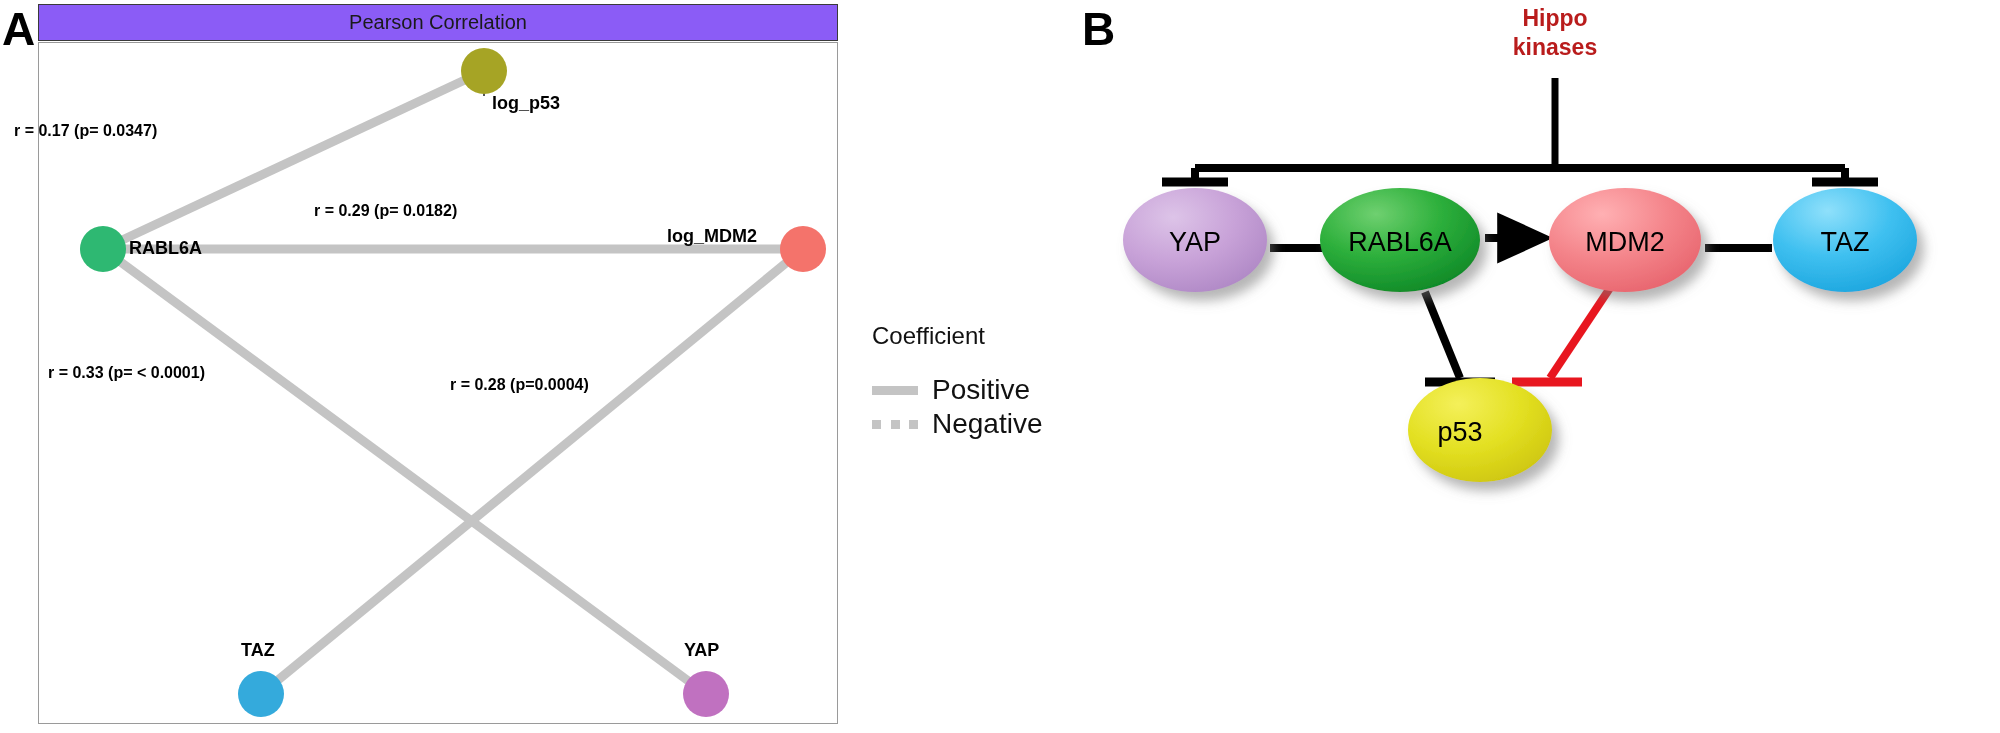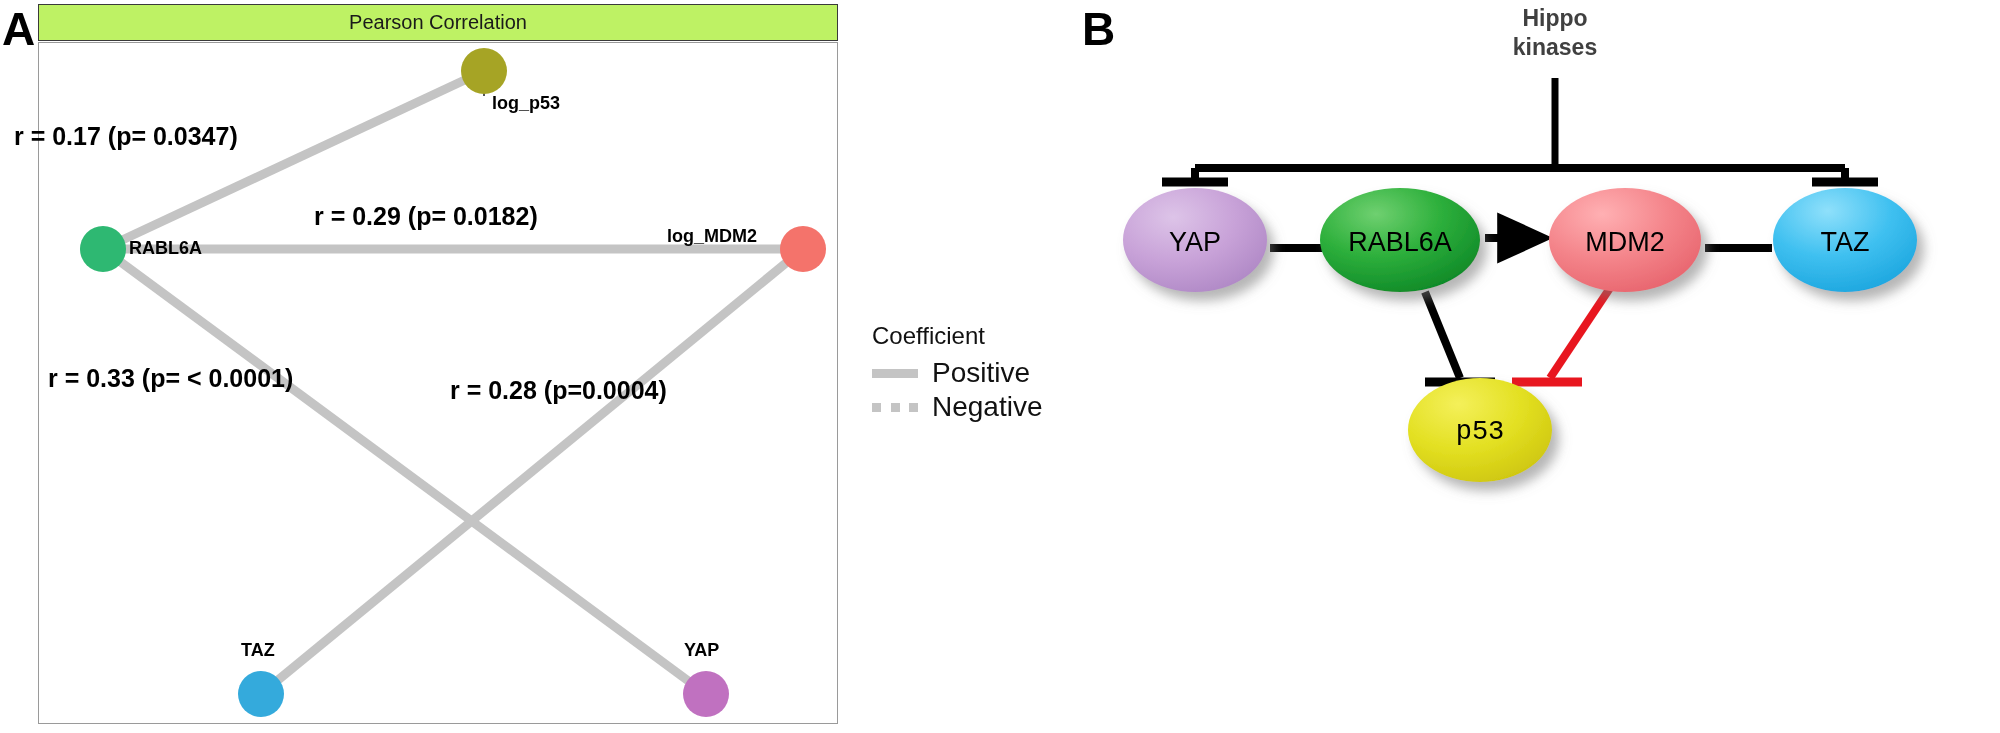--- a/index.html
+++ b/index.html
@@ -6,46 +6,46 @@
   body{width:2000px;height:733px;font-family:"Liberation Sans",sans-serif;overflow:hidden;position:relative;}
   #root{position:absolute;left:0;top:0;width:2000px;height:733px;}
 
   .panel-letter{position:absolute;font-weight:bold;font-size:46px;color:#000;line-height:1;}
   #panel-a-letter{left:2px;top:6px;}
   #panel-b-letter{left:1082px;top:6px;}
 
   
   #panel-a{position:absolute;left:38px;top:4px;width:802px;height:722px;}
   #panel-a-frame{position:absolute;left:0;top:38px;width:800px;height:682px;border:1px solid #9a9a9a;background:#ffffff;box-sizing:border-box;}
-  #panel-a-header{position:absolute;left:0;top:0;width:800px;height:37px;background:#bef264;border:1px solid #3a3a3a;box-sizing:border-box;
+  #panel-a-header{position:absolute;left:0;top:0;width:800px;height:37px;background:#8b5cf6;border:1px solid #3a3a3a;box-sizing:border-box;
       display:flex;align-items:center;justify-content:center;}
   #panel-a-header-title{font-size:20px;color:#1a1a1a;font-family:"Liberation Sans",sans-serif;}
 
   #panel-a-svg{position:absolute;left:0;top:0;width:802px;height:722px;pointer-events:none;}
 
   .netnode{position:absolute;border-radius:50%;transform:translate(-50%,-50%);}
   .netlabel{position:absolute;font-size:18px;font-weight:bold;color:#000;white-space:nowrap;}
-  .edgelabel{position:absolute;font-size:25px;font-weight:bold;color:#000;white-space:nowrap;}
+  .edgelabel{position:absolute;font-size:16px;font-weight:bold;color:#000;white-space:nowrap;}
 
   
   #legend{position:absolute;left:872px;top:322px;width:190px;}
-  #legend-title{font-size:24px;color:#111;margin-bottom:8px;font-family:"Liberation Sans",sans-serif;}
+  #legend-title{font-size:24px;color:#111;margin-bottom:25px;font-family:"Liberation Sans",sans-serif;}
   .legend-row{display:flex;align-items:center;height:30px;margin-bottom:4px;}
   .legend-key{width:46px;height:9px;margin-right:14px;flex:0 0 46px;}
   .legend-key.solid{background:#c4c4c4;}
   .legend-key.dotted{background:none;display:flex;justify-content:space-between;}
   .legend-key.dotted i{display:block;width:9px;height:9px;background:#c4c4c4;}
   .legend-text{font-size:28px;color:#111;}
 
   
   #panel-b{position:absolute;left:1080px;top:0;width:920px;height:733px;}
   #panel-b-svg{position:absolute;left:0;top:0;width:920px;height:733px;}
   .bnode-label{position:absolute;transform:translate(-50%,-50%);font-size:27px;color:#000;white-space:nowrap;pointer-events:none;}
   #hippo-label{position:absolute;left:475px;top:4px;width:180px;transform:translateX(-50%);text-align:center;
-      font-size:23px;font-weight:bold;color:#404040;line-height:1.25;}
+      font-size:23px;font-weight:bold;color:#b91c1c;line-height:1.25;}
 </style>
 </head>
 <body>
 
 <div id="root">
 
   <div class="panel-letter" id="panel-a-letter">A</div>
 
   <div id="panel-a">
 
@@ -179,16 +179,16 @@
       <ellipse cx="320" cy="240" rx="80" ry="52" fill="url(#g-rabl6a)" filter="url(#shadow)"></ellipse>
       <ellipse cx="545" cy="240" rx="76" ry="52" fill="url(#g-mdm2)" filter="url(#shadow)"></ellipse>
       <ellipse cx="765" cy="240" rx="72" ry="52" fill="url(#g-taz)" filter="url(#shadow)"></ellipse>
       <ellipse cx="400" cy="430" rx="72" ry="52" fill="url(#g-p53)" filter="url(#shadow)"></ellipse>
     </svg>
 
     <div class="bnode-label" style="left:115px;top:242px;">YAP</div>
     <div class="bnode-label" style="left:320px;top:242px;">RABL6A</div>
     <div class="bnode-label" style="left:545px;top:242px;">MDM2</div>
     <div class="bnode-label" style="left:765px;top:242px;">TAZ</div>
-    <div class="bnode-label" style="left:400px;top:432px;font-family:Liberation Mono, monospace;">p53</div>
+    <div class="bnode-label" style="left:380px;top:432px;">p53</div>
   </div>
 
 </div>
 
 </body></html>

